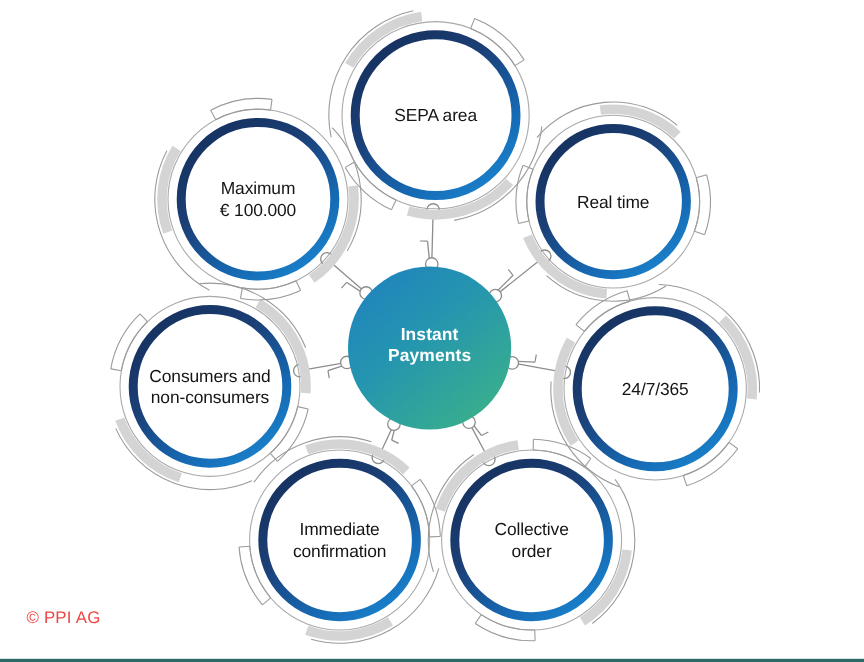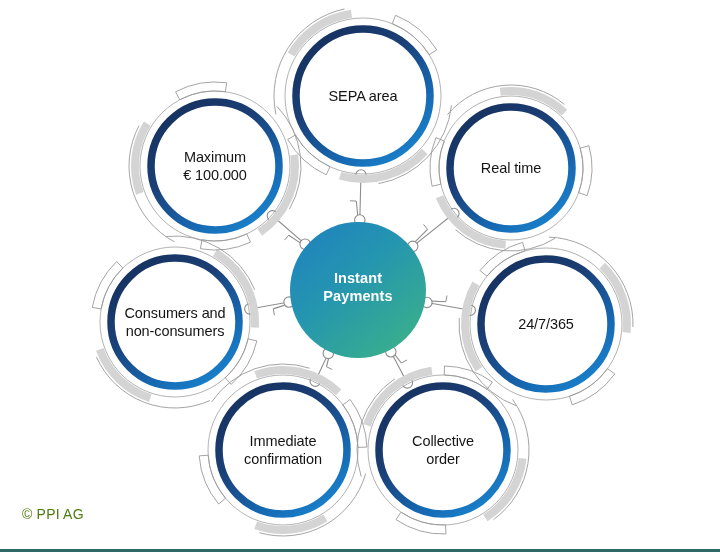--- a/index.html
+++ b/index.html
@@ -40,21 +40,21 @@
     font-weight: bold;
     fill: #ffffff;
     letter-spacing: 0.1px;
   }
   .copyright-text {
     position: absolute;
     left: 22px;
     top: 506px;
     font-family: "Liberation Sans", sans-serif;
     font-size: 14px;
-    color: #4d7c0f;
+    color: #ef4444;
     letter-spacing: 0.2px;
     white-space: nowrap;
   }
   .bottom-rule {
     position: absolute;
     left: 0;
     bottom: 0;
     width: 720px;
     height: 3px;
     background: #2d6a66;

